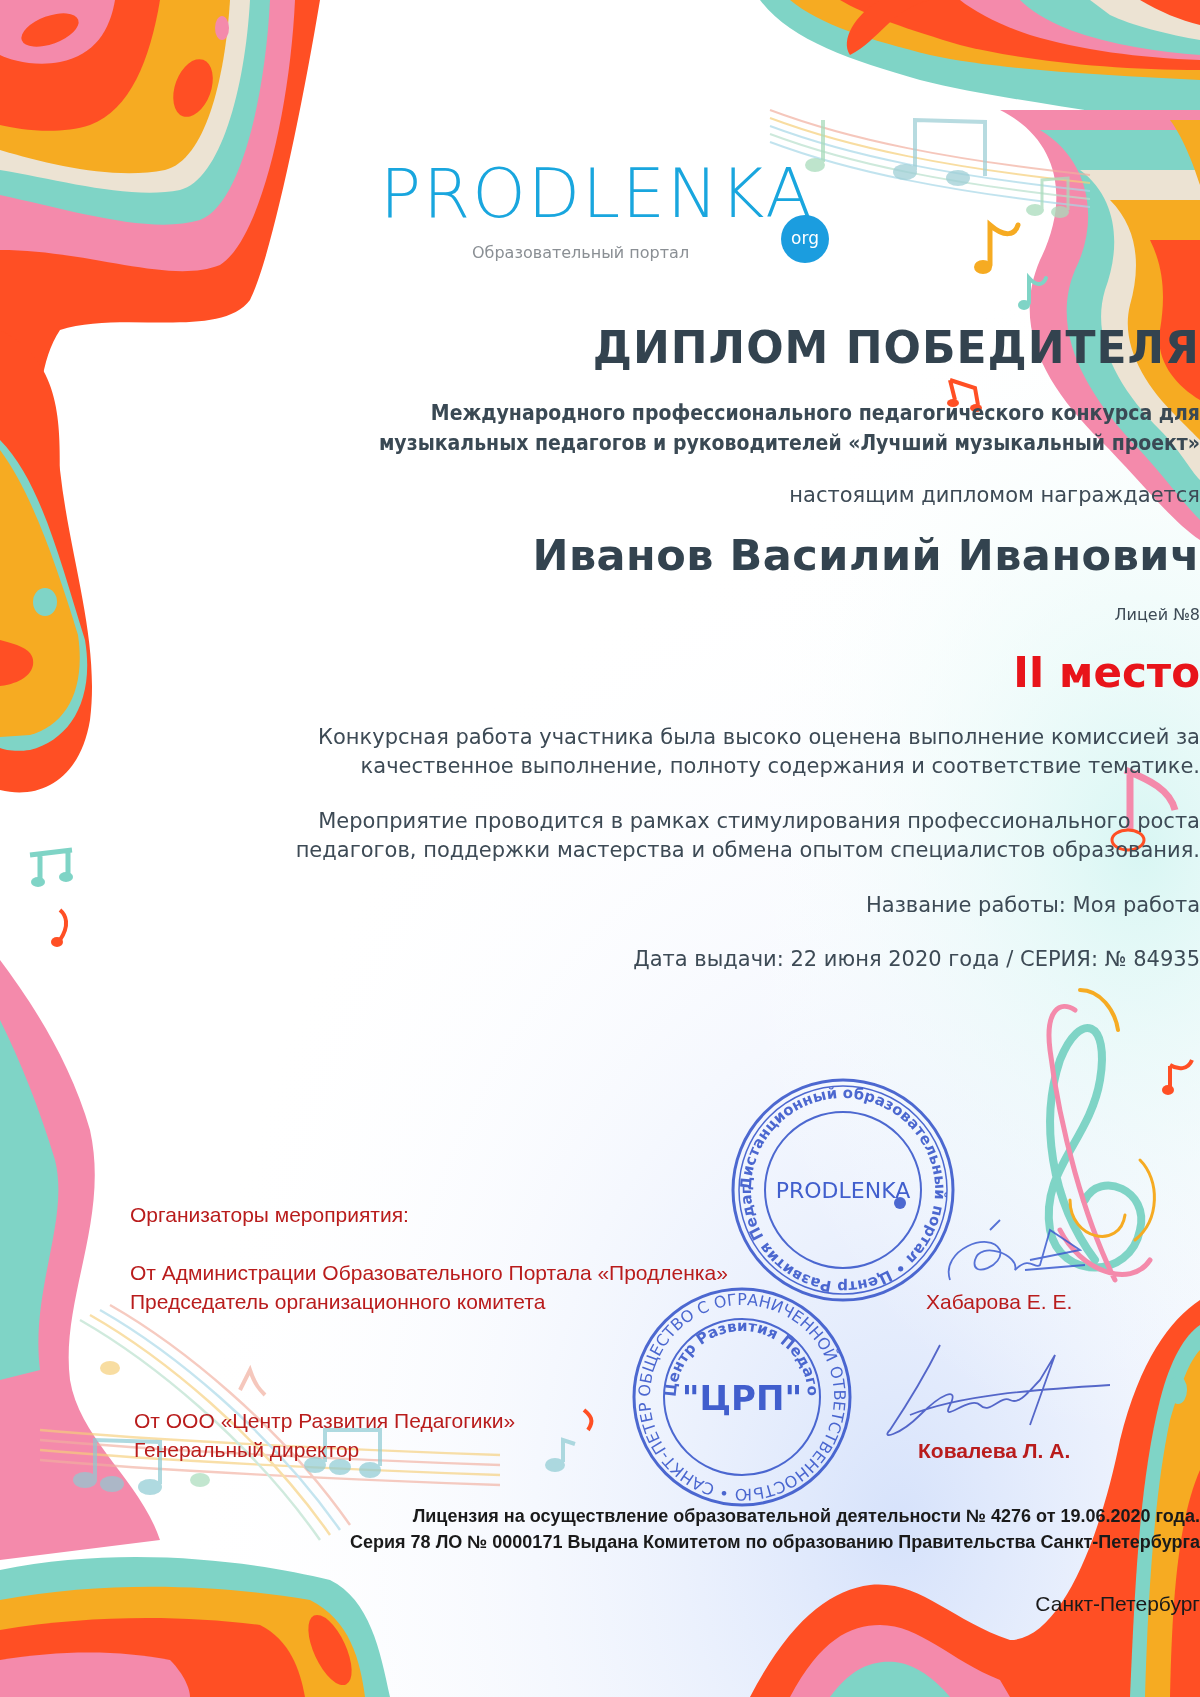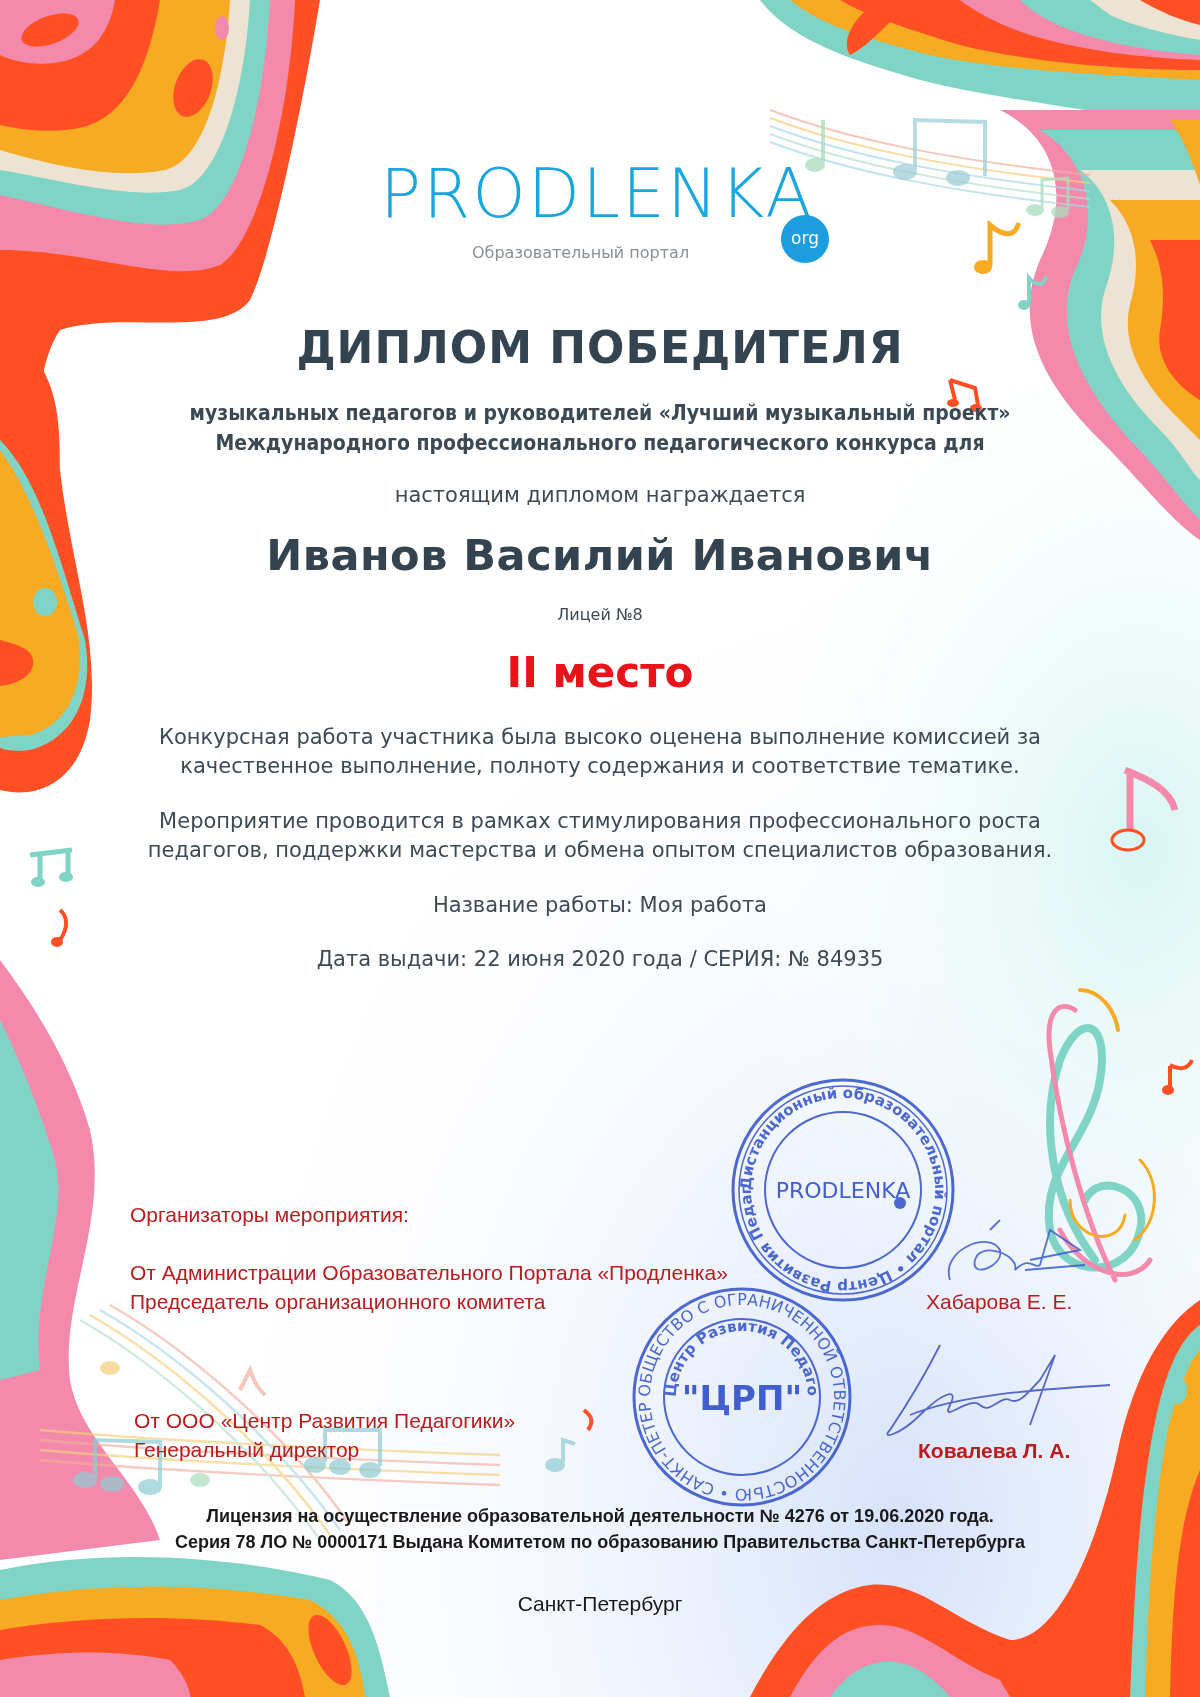--- a/index.html
+++ b/index.html
@@ -5,21 +5,21 @@
   html, body { margin: 0; padding: 0; }
   body {
     width: 1200px; height: 1697px; position: relative; overflow: hidden;
     background: #ffffff;
     font-family: "DejaVu Sans", sans-serif;
   }
   .bg-layer { position: absolute; inset: 0; z-index: 0; }
   .bg-layer svg { display: block; }
   .content { position: absolute; inset: 0; z-index: 2; }
   .abs { position: absolute; }
-  .center { left: 0; right: 0; text-align: center; }
+  .center { left: 0; right: 0; text-align: right; }
 
   
   .logo-word {
     left: 380px; top: 160px; width: 420px; text-align: left;
     font-family: "DejaVu Sans", sans-serif; font-weight: 300;
     font-size: 68px; letter-spacing: 2px; color: #19a6de; line-height: 1;
   }
   .logo-sub {
     left: 472px; top: 243px; font-size: 16px; color: #8a8f94;
     font-family: "DejaVu Sans", sans-serif;
@@ -263,22 +263,22 @@
 </div>
 
 <div class="content">
 
   <div class="abs logo-word">PRODLENKA</div>
   <div class="abs logo-badge">org</div>
   <div class="abs logo-sub">Образовательный портал</div>
 
   <div class="abs center title">ДИПЛОМ ПОБЕДИТЕЛЯ</div>
   <div class="abs center subtitle">
+    <div>Международного профессионального педагогического конкурса для</div>
     <div>музыкальных педагогов и руководителей «Лучший музыкальный проект»</div>
-    <div>Международного профессионального педагогического конкурса для</div>
   </div>
   <div class="abs center awarded">настоящим дипломом награждается</div>
   <div class="abs center name">Иванов Василий Иванович</div>
   <div class="abs center school">Лицей №8</div>
   <div class="abs center place">II место</div>
 
   <div class="abs center para1">
     <div>Конкурсная работа участника была высоко оценена выполнение комиссией за</div>
     <div>качественное выполнение, полноту содержания и соответствие тематике.</div>
   </div>

